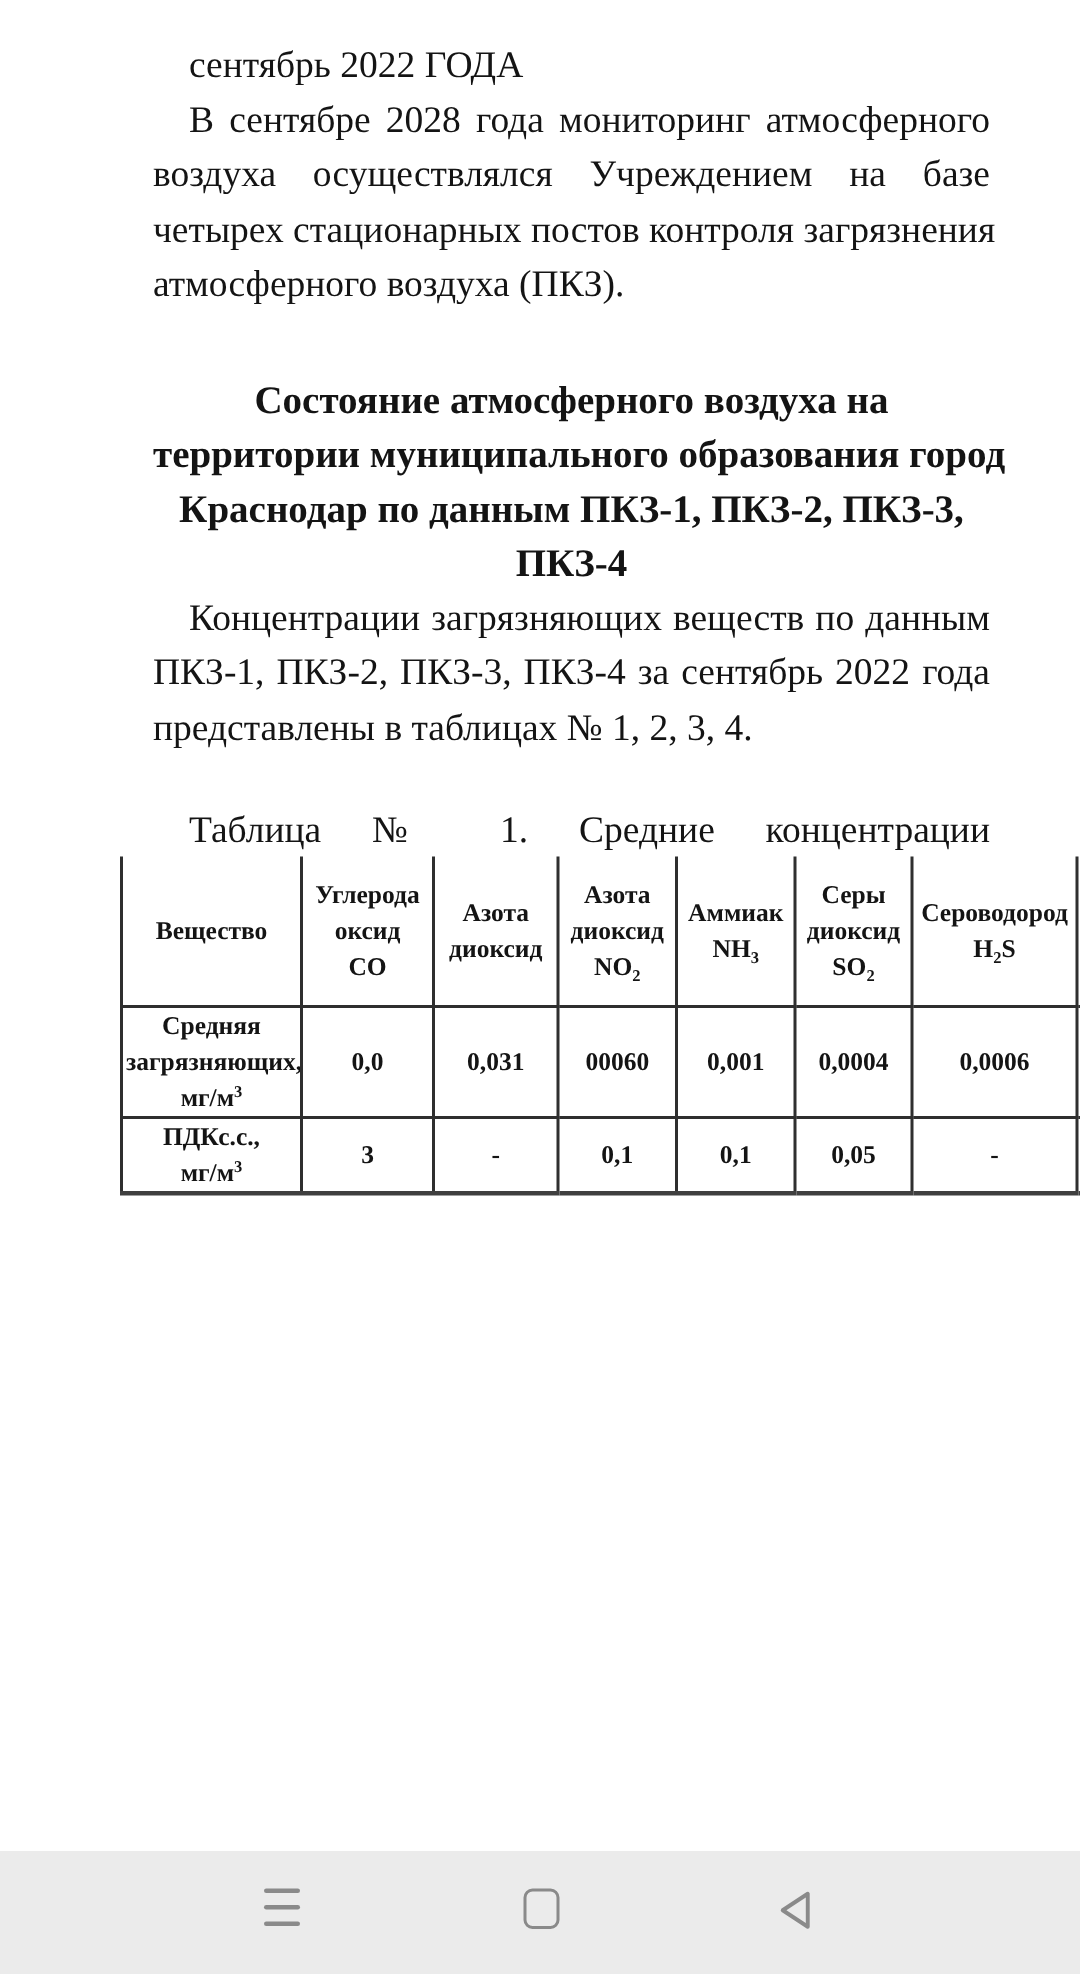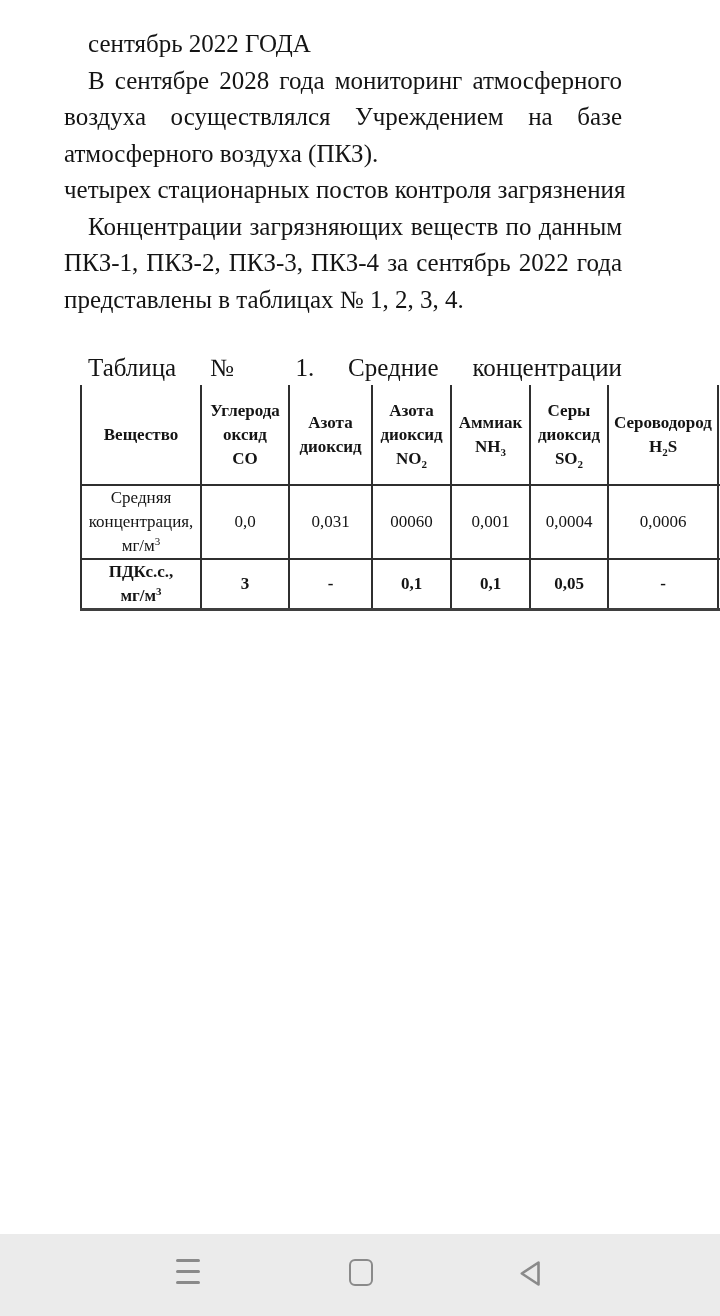--- a/index.html
+++ b/index.html
@@ -9,21 +9,21 @@
     width: 720px;
     height: 1316px;
     background: #ffffff;
     overflow: hidden;
     font-family: "Liberation Serif", "DejaVu Serif", serif;
     color: #141414;
   }
   
   .doc { padding-top: 26px; }
   .text-col {
-    margin-left: 64px;
+    margin-left: 102px;
     width: 558px;
     font-size: 25px;
     line-height: 36.5px;
     font-family: Liberation Serif, serif;
   }
   .line { white-space: nowrap; }
   .jline { text-align: justify; text-align-last: justify; }
   .lline { text-align: left; }
   .indent { text-indent: 24px; }
   .heading-block {
@@ -49,21 +49,21 @@
   table.pkz td {
     border: 2px solid #2f2f2f;
     border-top: none;
     text-align: center;
     vertical-align: middle;
     padding: 0 2px;
     overflow: hidden;
     box-sizing: border-box;
   }
   table.pkz tr.hdr td { height: 100px; font-weight: bold; }
-  table.pkz tr.r1 td { height: 74px; }
+  table.pkz tr.r1 td { height: 74px; font-weight: bold; }
   table.pkz tr.r2 td { height: 44px; font-weight: bold; border-bottom: 3px solid #3f3f3f; }
   table.pkz td.ghost { border-right: none; }
   table.pkz sub { font-size: 11px; vertical-align: -4px; line-height: 0; }
   .unit sup { font-size: 11px; vertical-align: 6px; line-height: 0; }
   .c1 { width: 120px; } .c2 { width: 88px; } .c3 { width: 83px; }
   .c4 { width: 79px; } .c5 { width: 79px; } .c6 { width: 78px; }
   .c7 { width: 110px; } .c8 { width: 53px; }
   
   .navbar {
     position: absolute;
@@ -97,24 +97,30 @@
 <div class="screen">
 
   <div class="doc">
     <div class="text-col">
 
       <div class="line lline indent">сентябрь 2022 ГОДА</div>
 
       <div>
         <div class="line jline indent">В сентябре 2028 года мониторинг атмосферного</div>
         <div class="line jline">воздуха осуществлялся Учреждением на базе</div>
+        <div class="line jline">четырех стационарных постов контроля загрязнения</div>
         <div class="line lline">атмосферного воздуха (ПКЗ).</div>
-        <div class="line jline">четырех стационарных постов контроля загрязнения</div>
-      </div>
-
+      </div>
+
+      <div class="heading-block">
+        <div class="line">Состояние атмосферного воздуха на</div>
+        <div class="line">территории муниципального образования город</div>
+        <div class="line">Краснодар по данным ПКЗ-1, ПКЗ-2, ПКЗ-3,</div>
+        <div class="line">ПКЗ-4</div>
+      </div>
 
       <div>
         <div class="line jline indent">Концентрации загрязняющих веществ по данным</div>
         <div class="line jline">ПКЗ-1, ПКЗ-2, ПКЗ-3, ПКЗ-4 за сентябрь 2022 года</div>
         <div class="line lline">представлены в таблицах № 1, 2, 3, 4.</div>
       </div>
 
       <div class="caption-block">
         <div class="line jline indent">Таблица № 1. Средние концентрации</div>
       </div>
@@ -163,21 +169,21 @@
           </td>
           <td>
             <div>Сероводород</div>
             <div><span>H</span><sub>2</sub><span>S</span></div>
           </td>
           <td class="ghost"></td>
         </tr>
         <tr class="r1">
           <td>
             <div>Средняя</div>
-            <div>концентрация,</div>
+            <div>загрязняющих,</div>
             <div class="unit"><span>мг/м</span><sup>3</sup></div>
           </td>
           <td>0,0</td>
           <td>0,031</td>
           <td>00060</td>
           <td>0,001</td>
           <td>0,0004</td>
           <td>0,0006</td>
           <td class="ghost"></td>
         </tr>

